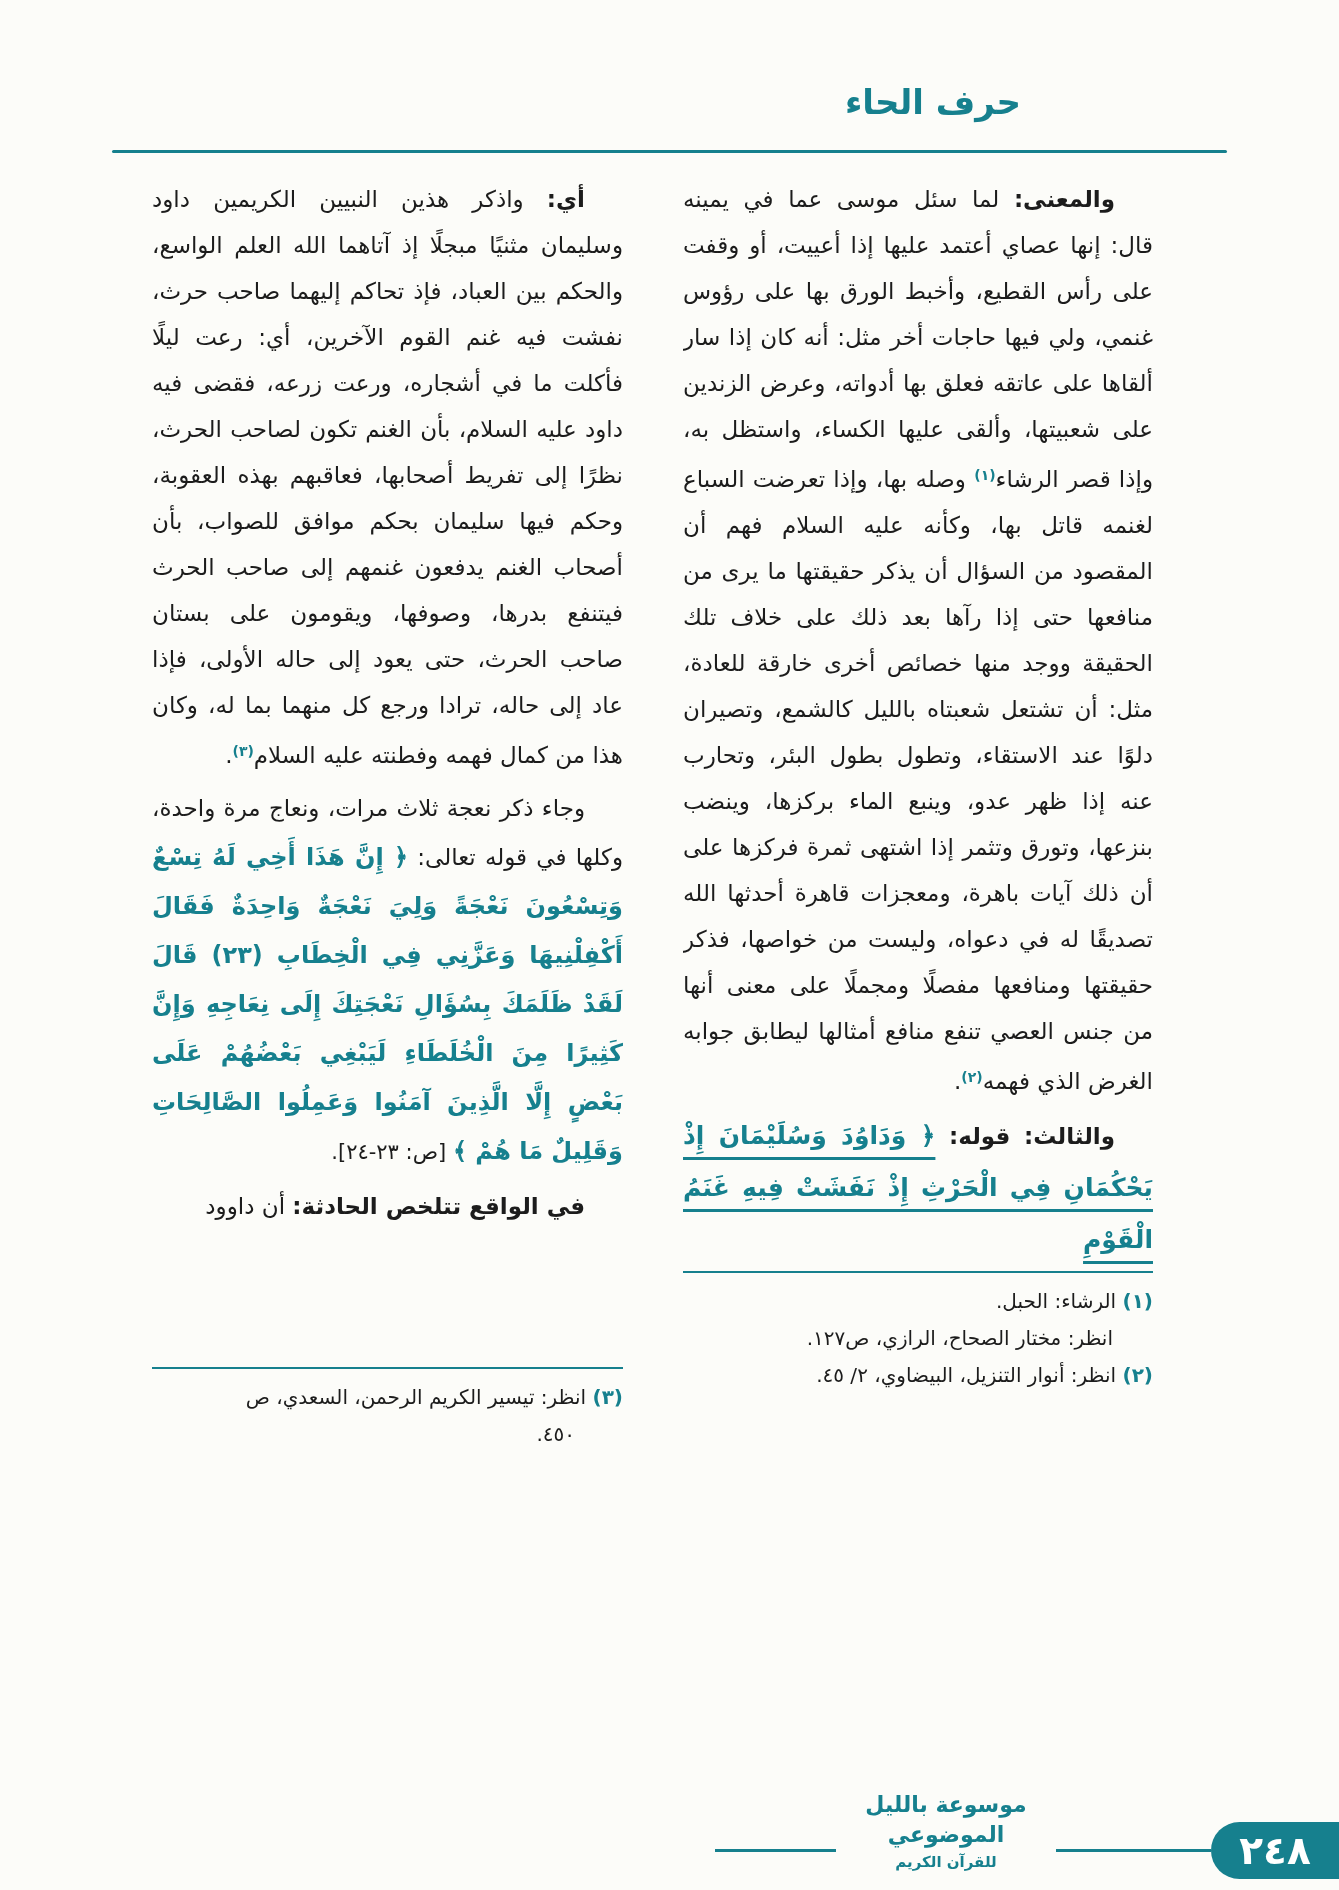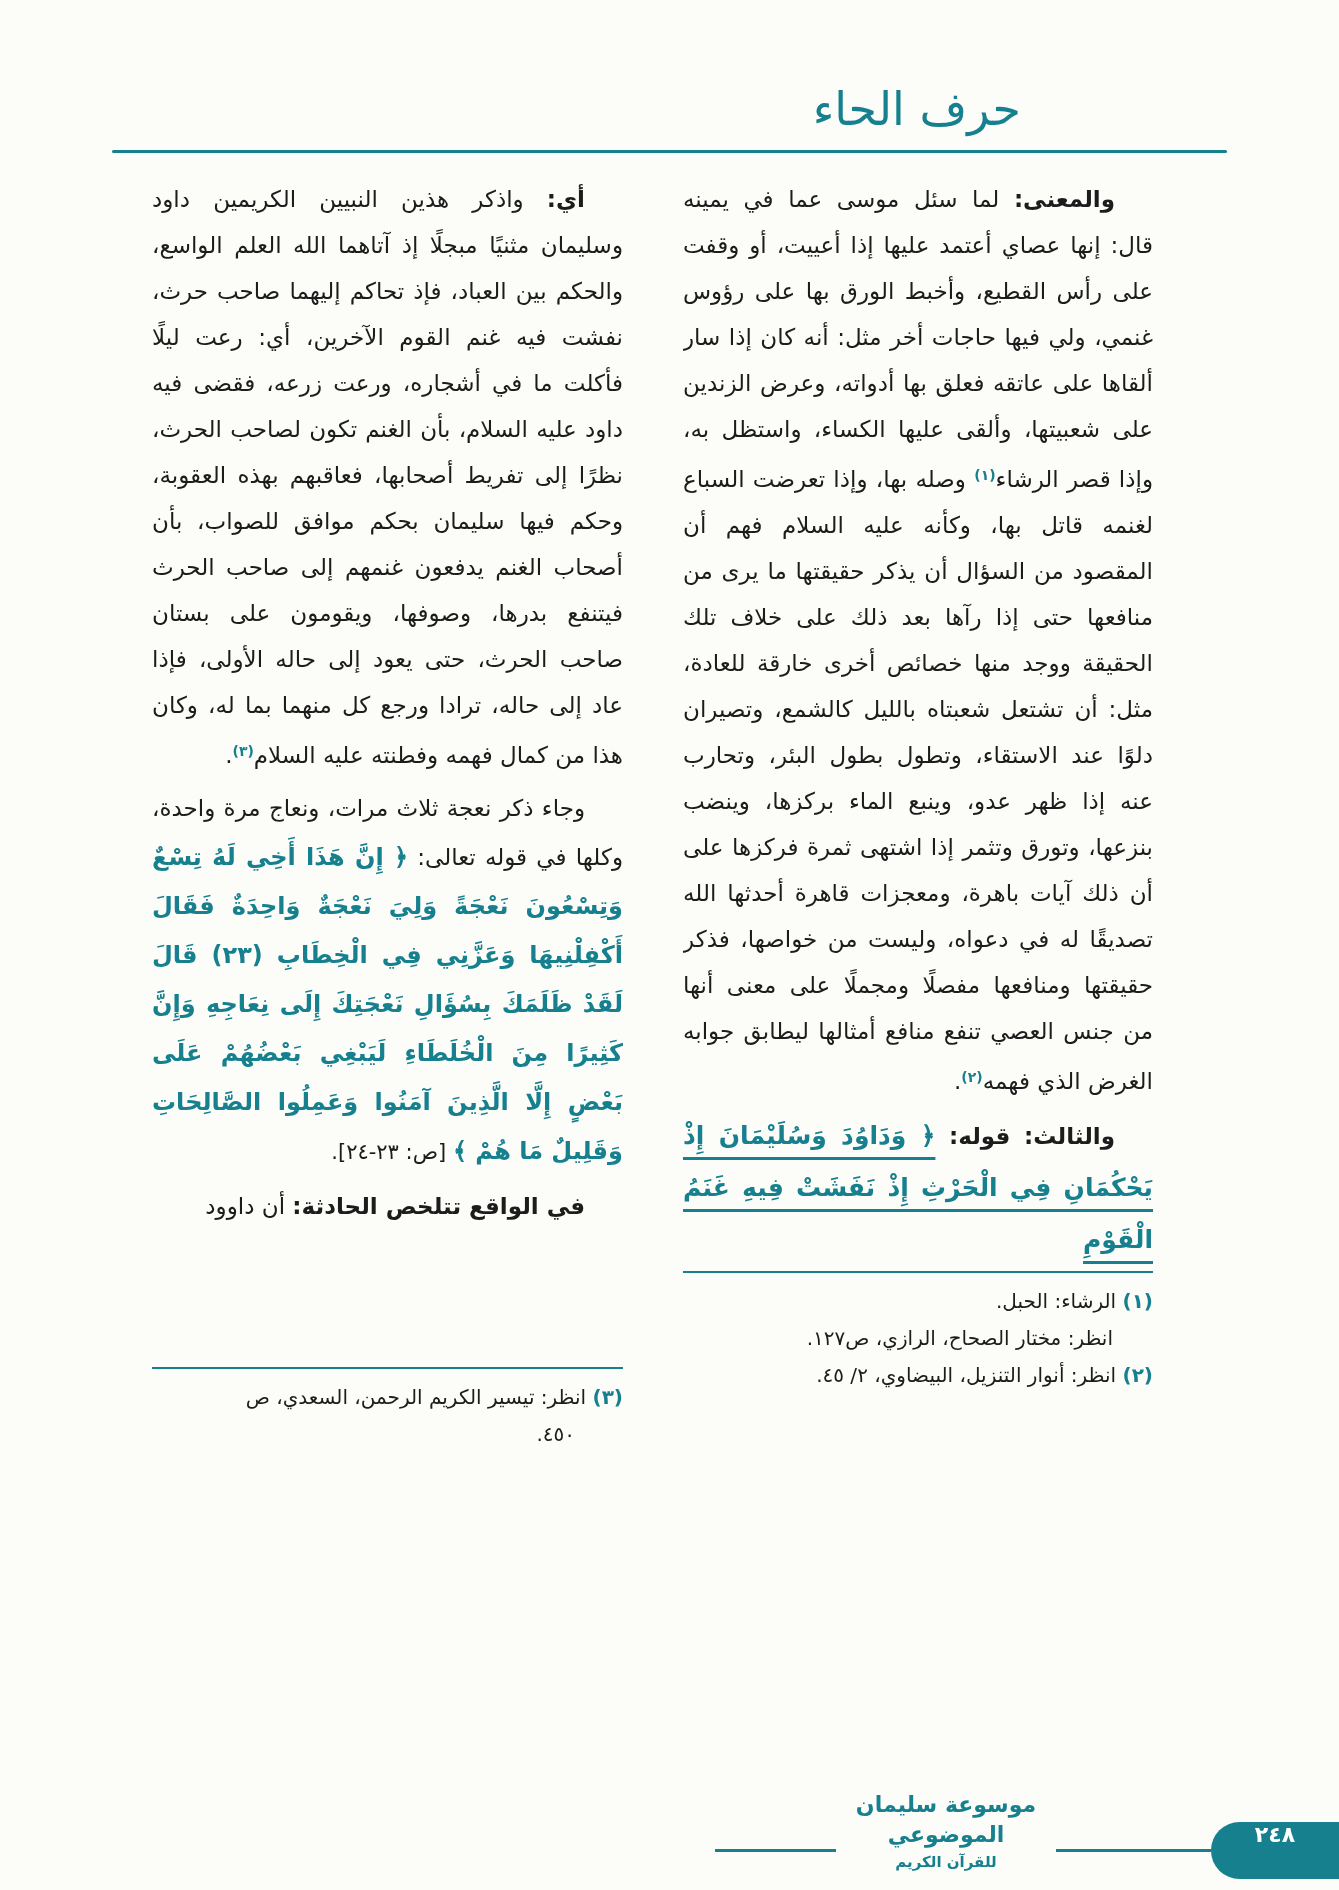--- a/index.html
+++ b/index.html
@@ -6,21 +6,21 @@
     --accent:#16808e;
     --text:#1c1c1c;
     --page-bg:#fcfcf9;
   }
   html,body{margin:0;padding:0;}
   body{background:#d9d9d9;font-family:"DejaVu Sans",sans-serif;}
   .page{position:relative;width:1339px;height:1890px;background:var(--page-bg);
         margin:0 auto;direction:rtl;overflow:hidden;color:var(--text);}
 
   
-  .header-title{position:absolute;top:82px;right:318px;font-size:46px;font-weight:400;
+  .header-title{position:absolute;top:82px;right:318px;font-size:34px;font-weight:700;
                 color:var(--accent);letter-spacing:1px;}
   .header-rule{position:absolute;top:150px;left:112px;right:112px;height:3px;
                background:var(--accent);border-radius:2px;}
 
   
   .body-text{font-size:23px;line-height:46px;text-align:justify;}
   .col{position:absolute;}
   .col-right-text{top:176px;right:186px;width:470px;max-height:1170px;overflow:hidden;}
   .col-left-text{top:176px;left:152px;width:471px;max-height:1185px;overflow:hidden;}
   .para{text-indent:38px;margin:0 0 6px 0;}
@@ -53,21 +53,21 @@
 
   
   .footer-line{position:absolute;top:1849px;left:715px;right:128px;height:3px;
                background:var(--accent);}
   .footer-emblem{position:absolute;top:1788px;left:836px;width:208px;text-align:center;
                  background:var(--page-bg);color:var(--accent);padding:2px 6px;z-index:2;}
   .emblem-main{font-size:22px;font-weight:700;line-height:30px;}
   .emblem-sub{font-size:15px;font-weight:700;margin-top:3px;letter-spacing:1px;}
   .page-number-box{position:absolute;top:1822px;right:0;width:128px;height:57px;
                    background:var(--accent);border-radius:30px 0 0 30px;display:flex;
-                   align-items:flex-start;justify-content:center;color:#fff;font-size:22px;
+                   align-items:center;justify-content:center;color:#fff;font-size:39px;
                    font-weight:700;z-index:3;}
 </style>
 </head>
 <body>
 
 <div class="page">
 
   <div class="header-title">حرف الحاء</div>
   <div class="header-rule"></div>
 
@@ -111,20 +111,20 @@
       <span class="fn-marker">(٣)</span>
       <span>انظر: تيسير الكريم الرحمن، السعدي، ص</span>
     </div>
     <div class="fn-line fn-cont2">
       <span>٤٥٠.</span>
     </div>
   </section>
 
   <div class="footer-line"></div>
   <div class="footer-emblem">
-    <div class="emblem-main">موسوعة سليمان الموضوعي</div>
+    <div class="emblem-main">موسوعة بالليل الموضوعي</div>
     <div class="emblem-sub">للقرآن الكريم</div>
   </div>
   <div class="page-number-box">
     <span>٢٤٨</span>
   </div>
 
 </div>
 
 </body></html>

